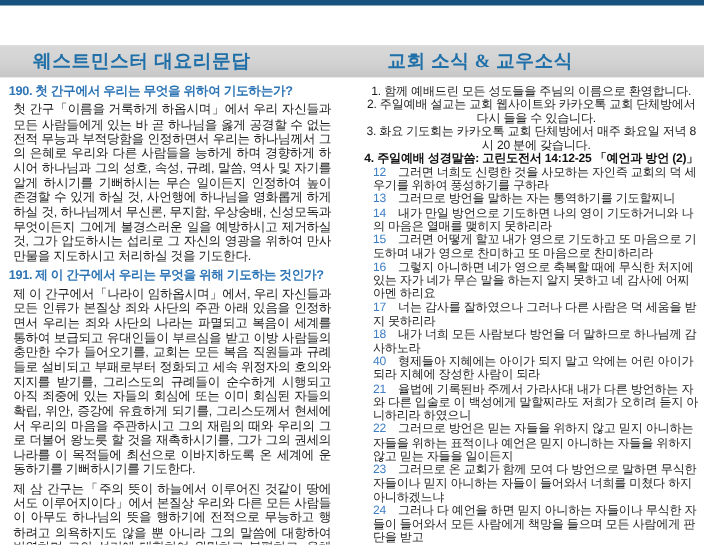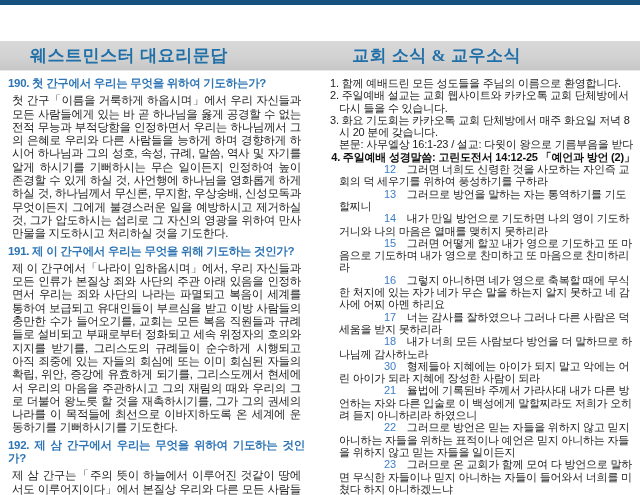--- a/index.html
+++ b/index.html
@@ -34,25 +34,25 @@
   }
   .col-gap { flex: 0 0 25px; }
   .col-right {
     flex: 1;
     font-size: 11px; line-height: 12.3px; letter-spacing: -0.2px;
     color: #1c1c1c;
   }
   .question { color: #2e75b6; font-weight: bold; }
   .answer { margin: 4px; }
   
-  .ann-item { padding-left: 9px; text-indent: -9px; }
+  .ann-item { padding-left: 9px; text-indent: -9px; text-align: center; }
   .sermon-line { padding-left: 9px; }
   .scripture-heading { font-weight: bold; color: #111111; text-align: center; }
   .verse { padding-left: 9px; }
-  .verse-num { color: #3d7ec5; margin-right: 11px; margin-left: 45px; }
+  .verse-num { color: #3d7ec5; margin-right: 11px; }
 </style>
 </head>
 <body>
 
 <div class="top-bar"></div>
 
 <div class="header-band">
   <div class="header-cell-left">
     <span class="band-title">웨스트민스터 대요리문답</span>
   </div>
@@ -66,32 +66,30 @@
   <div class="col-left">
     <div class="qa">
       <div class="question">190. 첫 간구에서 우리는 무엇을 위하여 기도하는가?</div>
       <div class="answer">첫 간구「이름을 거룩하게 하옵시며」에서 우리 자신들과 모든 사람들에게 있는 바 곧 하나님을 옳게 공경할 수 없는 전적 무능과 부적당함을 인정하면서 우리는 하나님께서 그의 은혜로 우리와 다른 사람들을 능하게 하며 경향하게 하시어 하나님과 그의 성호, 속성, 규례, 말씀, 역사 및 자기를 알게 하시기를 기뻐하시는 무슨 일이든지 인정하여 높이 존경할 수 있게 하실 것, 사언행에 하나님을 영화롭게 하게 하실 것, 하나님께서 무신론, 무지함, 우상숭배, 신성모독과 무엇이든지 그에게 불경스러운 일을 예방하시고 제거하실 것, 그가 압도하시는 섭리로 그 자신의 영광을 위하여 만사 만물을 지도하시고 처리하실 것을 기도한다.</div>
     </div>
     <div class="qa">
       <div class="question">191. 제 이 간구에서 우리는 무엇을 위해 기도하는 것인가?</div>
       <div class="answer">제 이 간구에서「나라이 임하옵시며」에서, 우리 자신들과 모든 인류가 본질상 죄와 사단의 주관 아래 있음을 인정하면서 우리는 죄와 사단의 나라는 파멸되고 복음이 세계를 통하여 보급되고 유대인들이 부르심을 받고 이방 사람들의 충만한 수가 들어오기를, 교회는 모든 복음 직원들과 규례들로 설비되고 부패로부터 정화되고 세속 위정자의 호의와 지지를 받기를, 그리스도의 규례들이 순수하게 시행되고 아직 죄중에 있는 자들의 회심에 또는 이미 회심된 자들의 확립, 위안, 증강에 유효하게 되기를, 그리스도께서 현세에서 우리의 마음을 주관하시고 그의 재림의 때와 우리의 그로 더불어 왕노릇 할 것을 재촉하시기를, 그가 그의 권세의 나라를 이 목적들에 최선으로 이바지하도록 온 세계에 운동하기를 기뻐하시기를 기도한다.</div>
     </div>
     <div class="qa">
-      <div class="question">192. 제 삼 간구에서 우리는 무엇을 위하여 기도하는 것인가?</div>
       <div class="answer">제 삼 간구는「주의 뜻이 하늘에서 이루어진 것같이 땅에서도 이루어지이다」에서 본질상 우리와 다른 모든 사람들이 아무도 하나님의 뜻을 행하기에 전적으로 무능하고 행하려고 의욕하지도 않을 뿐 아니라 그의 말씀에 대항하여 반역하며 그의 섭리에 대항하여 원망하고 불평하고, 육체와 마귀의 뜻을 행하기에 전적으로 경향한다는 것을 인정하면서 우리는 하나님이 그의 성령으로 우리 자신들과 다른 사람들에게서 모든 우매, 연약, 불쾌와 사악을 제거하여 그의 은혜로 우리로 하여금 하늘에서 천사들이 하는 것과 같은 겸손, 유쾌, 충성, 근면, 열심, 성실, 항구성(恒久性)으로 범사에 하나님의 뜻을 알고 행하고 복종하기 능하고 즐겨 할 수 있게 하여 주시기를 기도한다.</div>
     </div>
   </div>
 
   <div class="col-gap"></div>
 
   <div class="col-right">
     <div class="ann-item">1. 함께 예배드린 모든 성도들을 주님의 이름으로 환영합니다.</div>
     <div class="ann-item">2. 주일예배 설교는 교회 웹사이트와 카카오톡 교회 단체방에서 다시 들을 수 있습니다.</div>
     <div class="ann-item">3. 화요 기도회는 카카오톡 교회 단체방에서 매주 화요일 저녁 8 시 20 분에 갖습니다.</div>
-    <div class="sermon-line">본문: 사무엘상 16:1-23 / 설교: 다윗이 왕으로 기름부음을 받다</div>
     <div class="scripture-heading">4. 주일예배 성경말씀: 고린도전서 14:12-25 「예언과 방언 (2)」</div>
 
     <div class="verse">
       <span class="verse-num">12</span><span class="verse-text">그러면 너희도 신령한 것을 사모하는 자인즉 교회의 덕 세우기를 위하여 풍성하기를 구하라</span>
     </div>
     <div class="verse">
       <span class="verse-num">13</span><span class="verse-text">그러므로 방언을 말하는 자는 통역하기를 기도할찌니</span>
     </div>
     <div class="verse">
       <span class="verse-num">14</span><span class="verse-text">내가 만일 방언으로 기도하면 나의 영이 기도하거니와 나의 마음은 열매를 맺히지 못하리라</span>
@@ -102,21 +100,21 @@
     <div class="verse">
       <span class="verse-num">16</span><span class="verse-text">그렇지 아니하면 네가 영으로 축복할 때에 무식한 처지에 있는 자가 네가 무슨 말을 하는지 알지 못하고 네 감사에 어찌 아멘 하리요</span>
     </div>
     <div class="verse">
       <span class="verse-num">17</span><span class="verse-text">너는 감사를 잘하였으나 그러나 다른 사람은 덕 세움을 받지 못하리라</span>
     </div>
     <div class="verse">
       <span class="verse-num">18</span><span class="verse-text">내가 너희 모든 사람보다 방언을 더 말하므로 하나님께 감사하노라</span>
     </div>
     <div class="verse">
-      <span class="verse-num">30</span><span class="verse-text">형제들아 지혜에는 아이가 되지 말고 악에는 어린 아이가 되라 지혜에 장성한 사람이 되라</span>
+      <span class="verse-num">40</span><span class="verse-text">형제들아 지혜에는 아이가 되지 말고 악에는 어린 아이가 되라 지혜에 장성한 사람이 되라</span>
     </div>
     <div class="verse">
       <span class="verse-num">21</span><span class="verse-text">율법에 기록된바 주께서 가라사대 내가 다른 방언하는 자와 다른 입술로 이 백성에게 말할찌라도 저희가 오히려 듣지 아니하리라 하였으니</span>
     </div>
     <div class="verse">
       <span class="verse-num">22</span><span class="verse-text">그러므로 방언은 믿는 자들을 위하지 않고 믿지 아니하는 자들을 위하는 표적이나 예언은 믿지 아니하는 자들을 위하지 않고 믿는 자들을 일이든지</span>
     </div>
     <div class="verse">
       <span class="verse-num">23</span><span class="verse-text">그러므로 온 교회가 함께 모여 다 방언으로 말하면 무식한 자들이나 믿지 아니하는 자들이 들어와서 너희를 미쳤다 하지 아니하겠느냐</span>
     </div>

